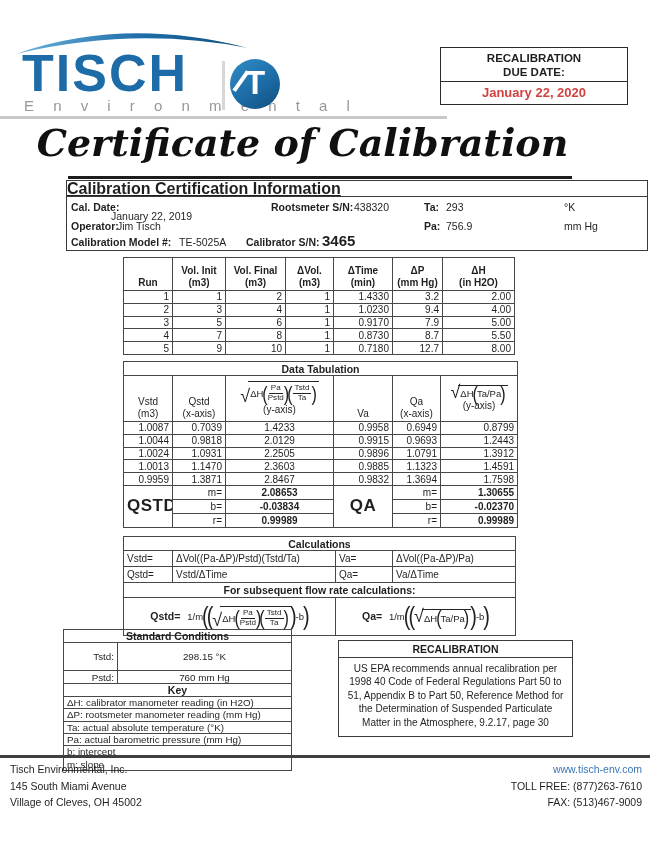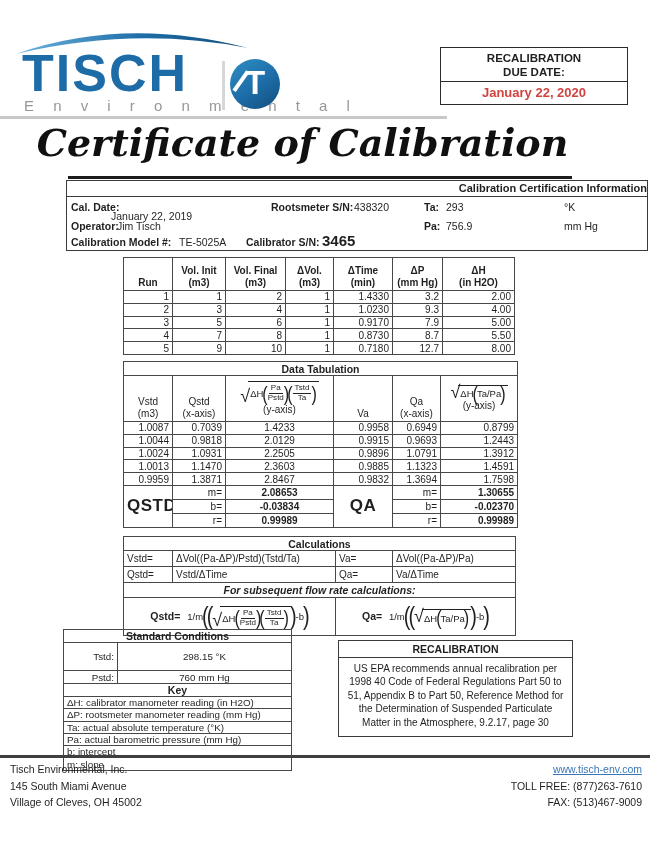--- a/index.html
+++ b/index.html
@@ -29,21 +29,21 @@
 
   
   .doc-title{position:absolute;left:0;top:120px;width:605px;text-align:center;
              font-family:"DejaVu Serif",serif;font-style:italic;font-weight:bold;
              font-size:38px;color:#101010;}
   .title-rule{position:absolute;left:68px;top:176px;width:504px;height:2.6px;background:#1c1c1c;}
 
   
   .ci-box{position:absolute;left:66px;top:180px;width:580px;height:69px;border:1.5px solid #3a3a3a;}
   .ci-header{height:15px;line-height:15px;border-bottom:1.5px solid #3a3a3a;
-             font-weight:bold;font-size:11px;text-align:right;}
+             font-weight:bold;font-size:16px;text-align:left;text-decoration:underline;}
   .ci-box span{position:absolute;font-size:10.5px;white-space:nowrap;}
   .ci-box .lbl{font-weight:bold;}
   .ci-big{font-size:15px !important;font-weight:bold;}
 
   
   table.tbl{position:absolute;border-collapse:collapse;table-layout:fixed;
             font-size:10px;color:#1f1f1f;}
   table.tbl td,table.tbl th{border:1px solid #474747;padding:0 3px;overflow:hidden;
             white-space:nowrap;}
   table.tbl{border:1.5px solid #3a3a3a;}
@@ -81,21 +81,21 @@
   .recal-box{position:absolute;left:338px;top:640px;width:233px;border:1.4px solid #3a3a3a;}
   .recal-head{border-bottom:1.4px solid #3a3a3a;text-align:center;font-weight:bold;
               font-size:10.5px;padding:2px 0;}
   .recal-body{font-size:10px;line-height:13.4px;text-align:center;padding:4px 7px 7px;}
 
   
   .footer-rule{position:absolute;left:0;top:755px;width:650px;height:2.6px;background:#3f3f3f;}
   .footer-left{position:absolute;left:10px;top:761px;font-size:10.5px;line-height:16.5px;}
   .footer-right{position:absolute;right:8px;top:761px;font-size:10.5px;line-height:16.5px;
                 text-align:right;}
-  .weblink{color:#3a76b8;text-decoration:underline;cursor:pointer;}
+  .weblink{color:#3a76b8;cursor:pointer;}
 </style>
 </head>
 <body>
 
 <div class="page">
 
   <svg class="abs" style="left:14px;top:30px;" width="236" height="27" viewBox="0 0 236 27">
     <defs>
         <linearGradient id="sw" x1="0" y1="0" x2="1" y2="0">
       <stop offset="0" stop-color="#6db3dc"></stop>
@@ -192,21 +192,21 @@
           <td class="num">1.4330</td>
           <td class="num">3.2</td>
           <td class="num">2.00</td>
         </tr>
     <tr style="height:12.8px;">
           <td class="num">2</td>
           <td class="num">3</td>
           <td class="num">4</td>
           <td class="num">1</td>
           <td class="num">1.0230</td>
-          <td class="num">9.3</td>
+          <td class="num">9.4</td>
           <td class="num">4.00</td>
         </tr>
     <tr style="height:12.8px;">
           <td class="num">3</td>
           <td class="num">5</td>
           <td class="num">6</td>
           <td class="num">1</td>
           <td class="num">0.9170</td>
           <td class="num">7.9</td>
           <td class="num">5.00</td>
@@ -378,21 +378,21 @@
       <td class="cform">ΔVol((Pa-ΔP)/Pstd)(Tstd/Ta)</td>
       <td class="clabel">Va=</td>
       <td class="cform">ΔVol((Pa-ΔP)/Pa)</td>
     </tr>
     <tr style="height:16px;">
       <td class="clabel">Qstd=</td>
       <td class="cform">Vstd/ΔTime</td>
       <td class="clabel">Qa=</td>
       <td class="cform">Va/ΔTime</td>
     </tr>
-    <tr style="height:15px;font-style:italic;">
+    <tr style="height:15px;">
           <td colspan="4" class="ttl">For subsequent flow rate calculations:</td>
         </tr>
     <tr style="height:38px;">
       <td colspan="2" class="fcell">
         <span class="formlabel">Qstd=</span>
         <span class="fx">
               <span>1/m</span>
           <span class="pr2">(</span>
               <span class="pr2">(</span>
           <span class="sqrt">

